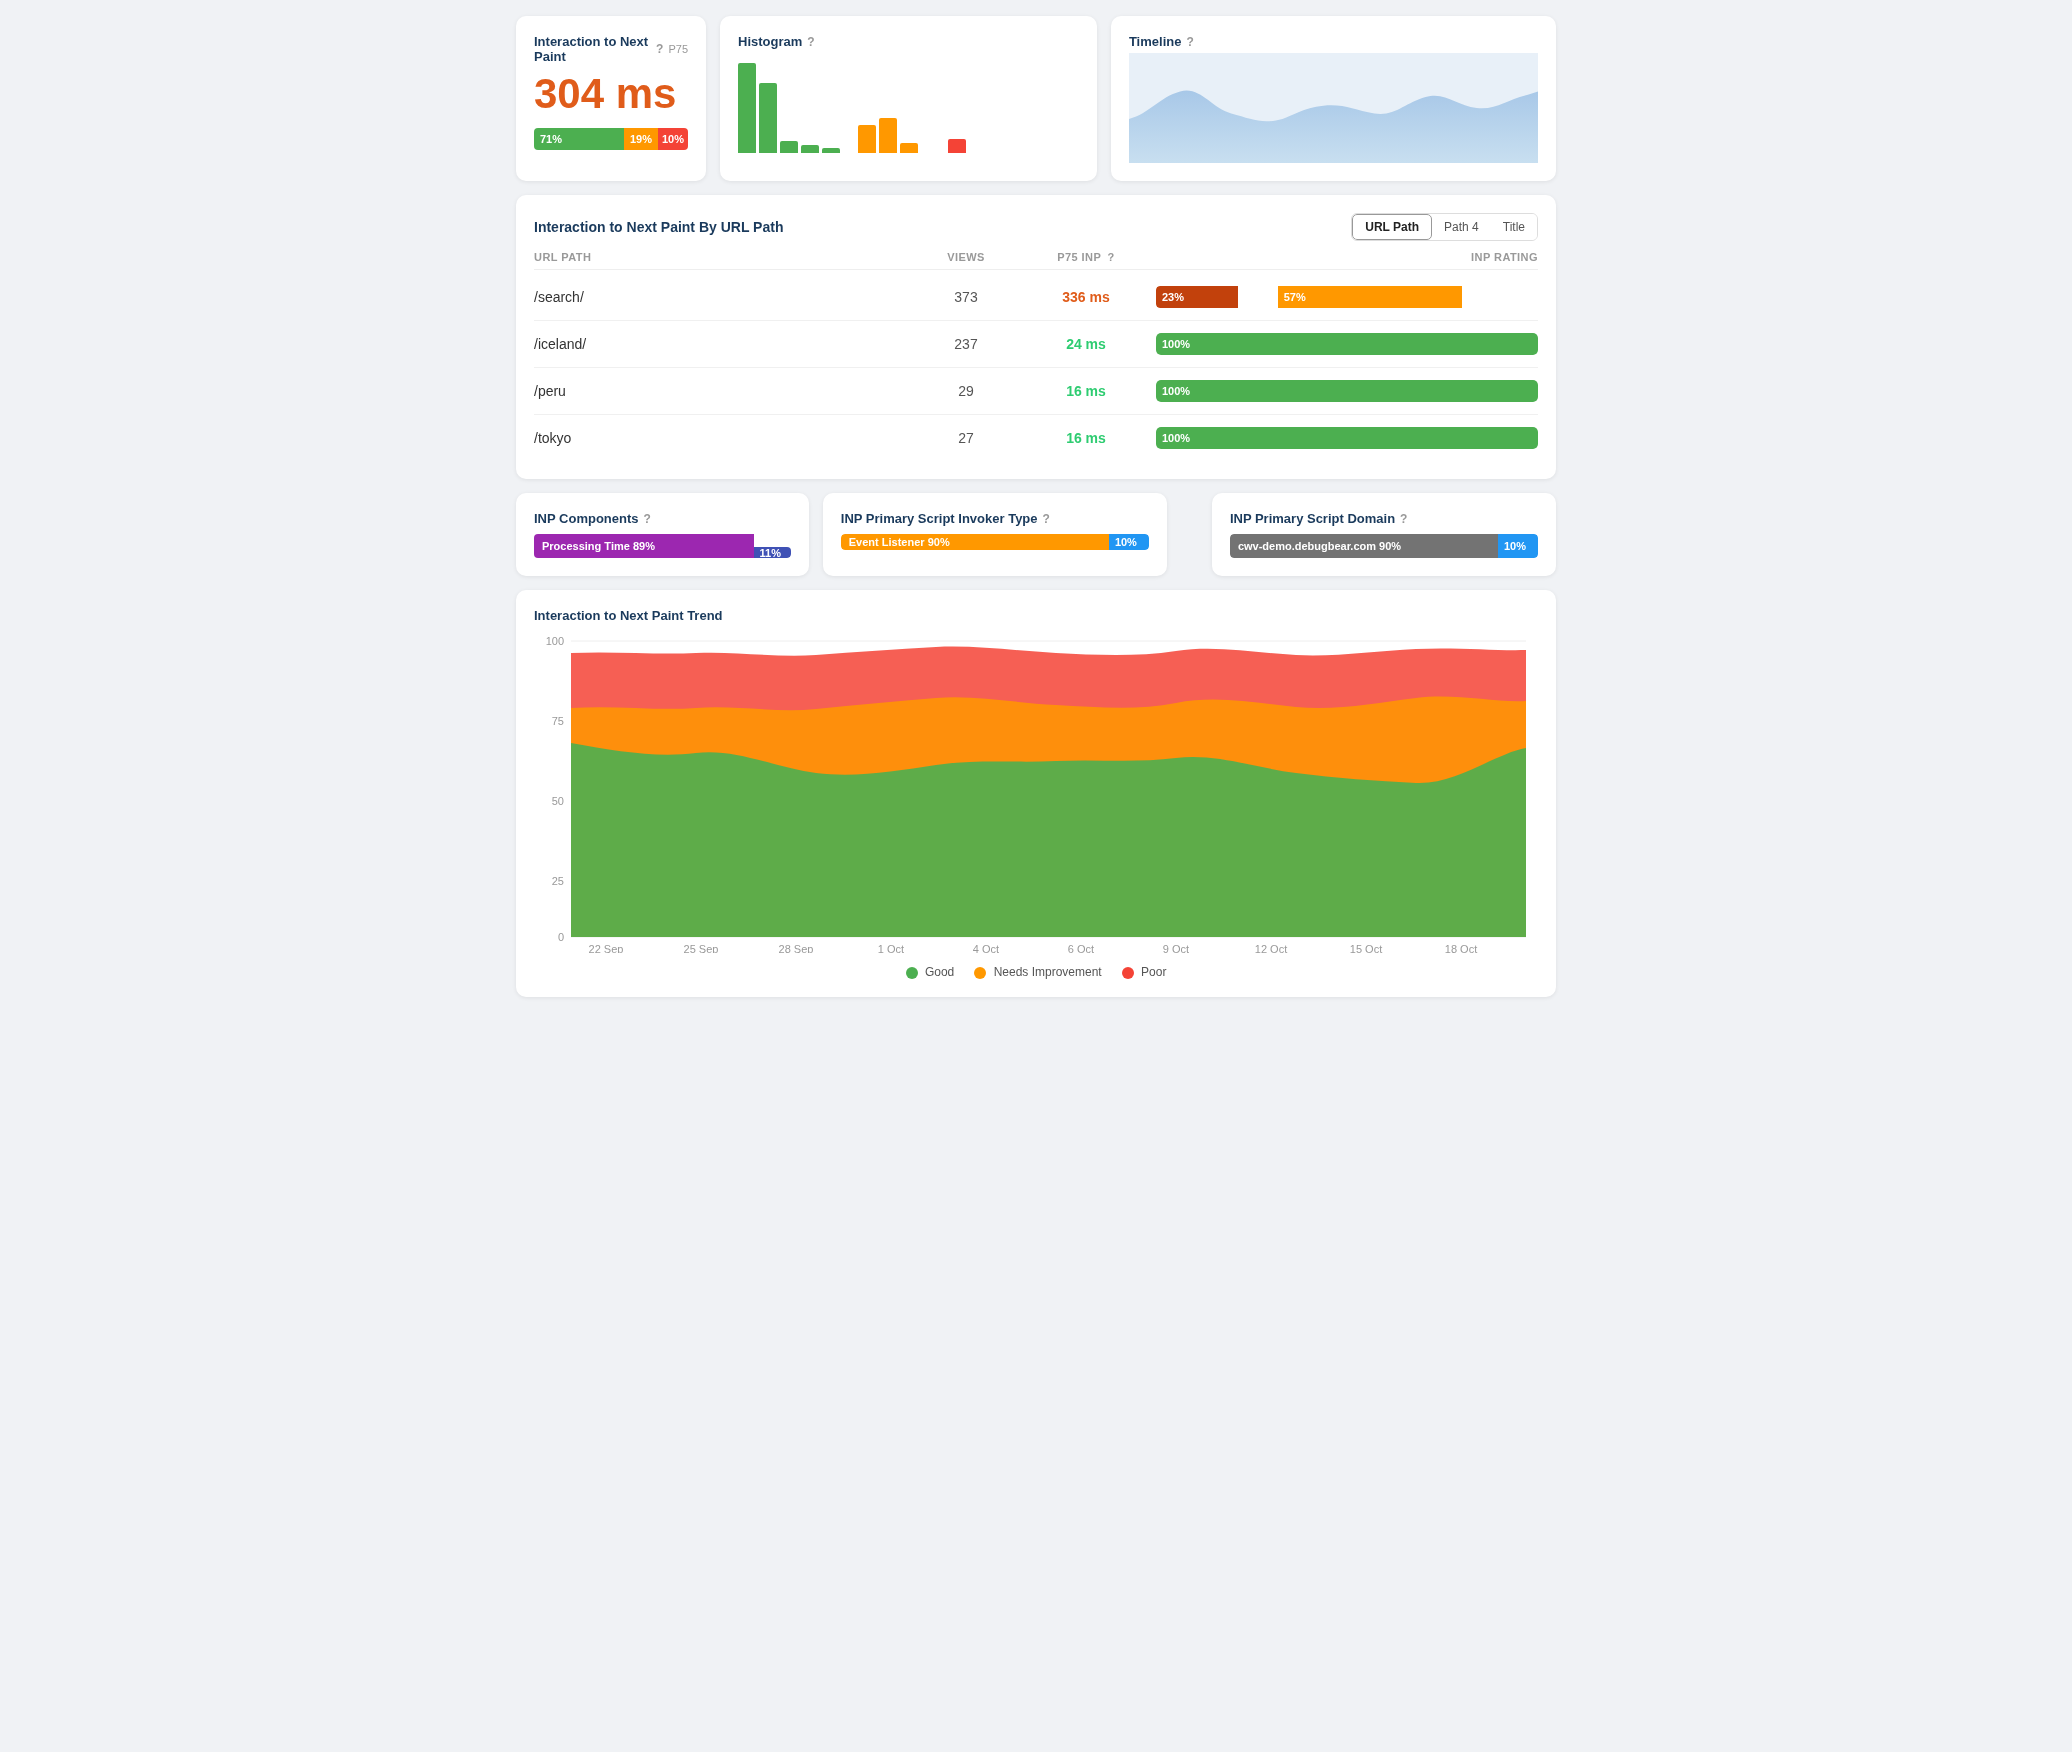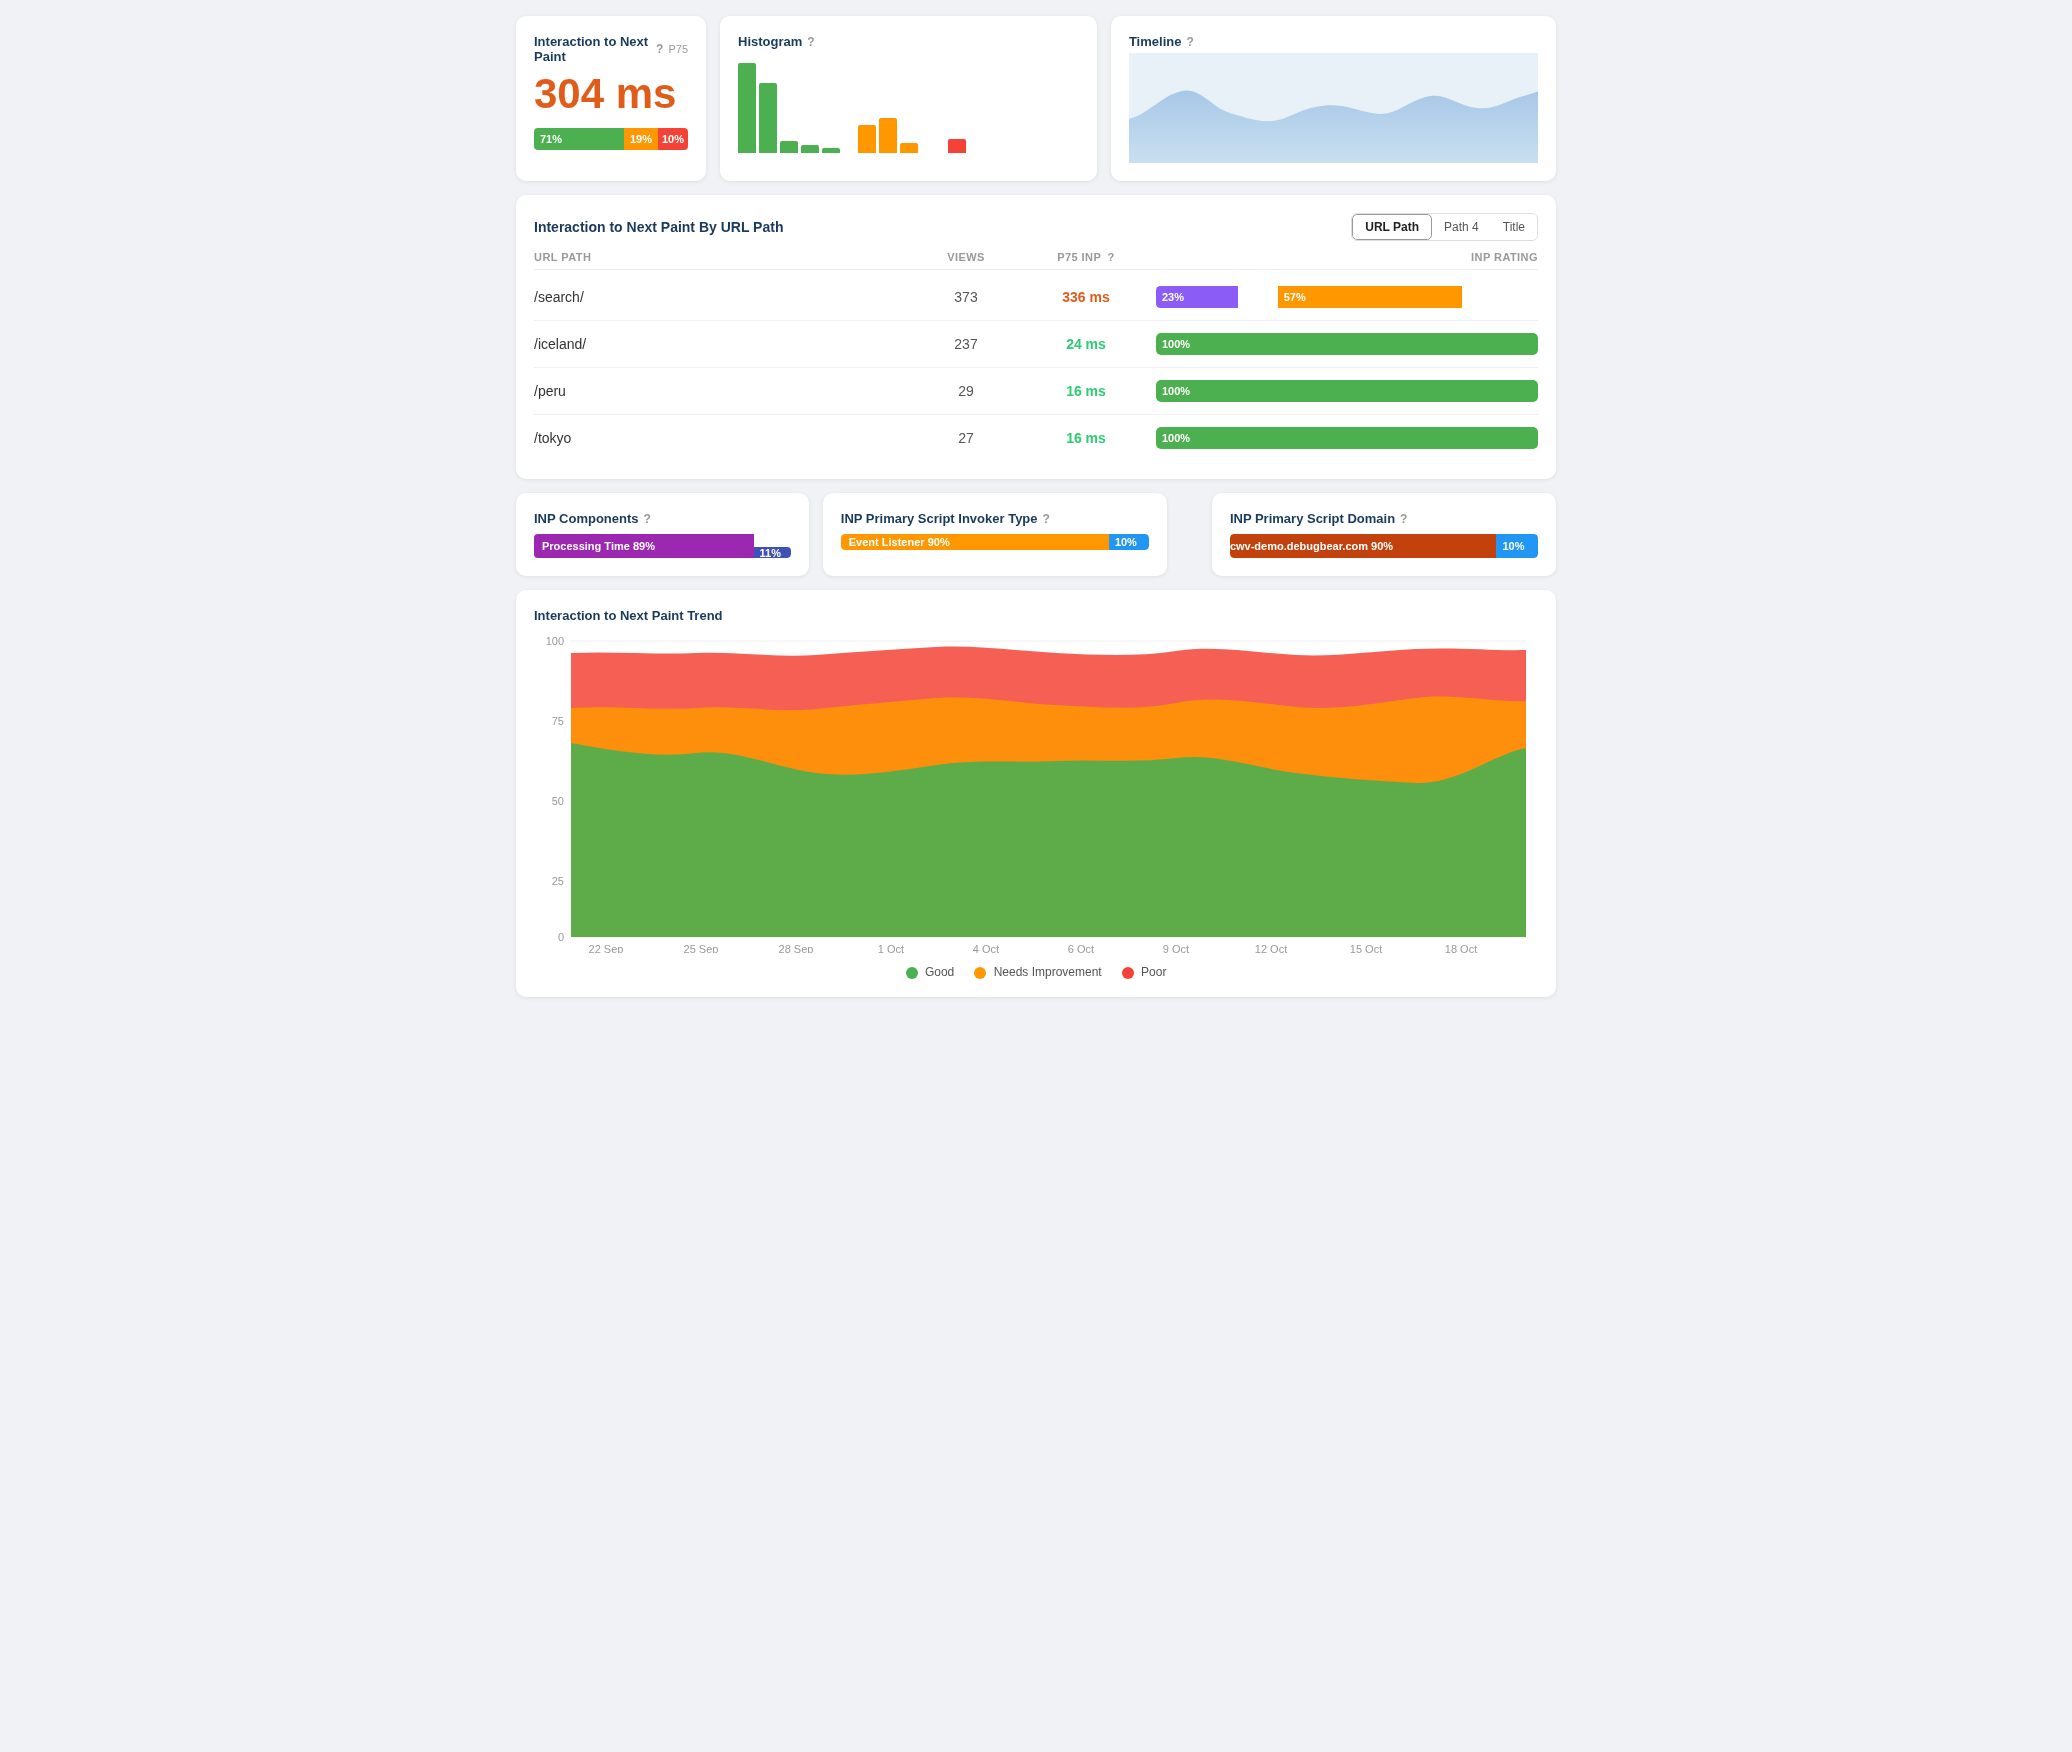--- a/index.html
+++ b/index.html
@@ -48,39 +48,39 @@
     .table-row-item { display: grid; grid-template-columns: 1fr 100px 140px 1fr; align-items: center; padding: 12px 0; border-bottom: 1px solid #f0f0f0; }
     .table-row-item:last-child { border-bottom: none; }
     .row-path { font-size: 14px; color: #333; }
     .row-views { font-size: 14px; color: #555; text-align: center; }
     .row-inp { font-size: 14px; font-weight: 600; text-align: center; }
     .row-inp.poor { color: #e05c1a; }
     .row-inp.good { color: #2ecc71; }
     .row-rating { }
 
     .rating-bar { display: flex; border-radius: 4px; overflow: hidden; height: 22px; font-size: 11px; font-weight: 600; }
-    .rating-good { background: #8b5cf6; color: #fff; display: flex; align-items: center; padding: 0 6px; border-radius: 4px 0 0 4px; }
+    .rating-good { background: #c2410c; color: #fff; display: flex; align-items: center; padding: 0 6px; border-radius: 4px 0 0 4px; }
     .rating-needs { background: #ff9800; color: #fff; display: flex; align-items: center; padding: 0 6px; margin-left: 40px; }
     .rating-poor { background: #f44336; color: #fff; display: flex; align-items: center; padding: 12px 6px; border-radius: 0 4px 4px 0; margin-top: 40px; }
     .rating-only-good { background: #4caf50; color: #fff; display: flex; align-items: center; padding: 0 6px; border-radius: 5px; width: 100%; }
 
     
     .row3 { display: flex; gap: 14px; }
     .card-components { flex: 1; }
     .card-invoker { flex: 1.2; }
     .card-domain { flex: 1.2; margin-left: 31px; }
 
     .comp-bar { display: flex; border-radius: 4px; overflow: hidden; height: 24px; font-size: 11px; font-weight: 600; margin-top: 8px; }
     .comp-proc { background: #9c27b0; color: #fff; display: flex; align-items: center; padding: 0 8px; }
     .comp-other { background: #3f51b5; color: #fff; display: flex; align-items: center; padding: 0 6px; border-radius: 0 4px 4px 0; margin-top: 13px; }
     .invoker-bar { display: flex; border-radius: 4px; overflow: hidden; height: 16px; font-size: 11px; font-weight: 600; margin-top: 8px; }
     .invoker-event { background: #ff9800; color: #fff; display: flex; align-items: center; padding: 0 8px; border-radius: 4px 0 0 4px; }
     .invoker-other { background: #2196f3; color: #fff; display: flex; align-items: center; padding: 0 6px; border-radius: 0 4px 4px 0; }
     .domain-bar { display: flex; border-radius: 4px; overflow: hidden; height: 24px; font-size: 11px; font-weight: 600; margin-top: 8px; }
-    .domain-main { background: #c2410c; color: #fff; display: flex; align-items: center; padding: 0 0; border-radius: 4px 0 0 4px; font-size: 11px; }
+    .domain-main { background: #737373; color: #fff; display: flex; align-items: center; padding: 0 8px; border-radius: 4px 0 0 4px; font-size: 11px; }
     .domain-other { background: #2196f3; color: #fff; display: flex; align-items: center; padding: 0 6px; border-radius: 0 4px 4px 0; }
 
     
     .card-trend { }
     .trend-svg-wrap { margin-top: 10px; }
     .trend-legend { display: flex; justify-content: center; gap: 20px; margin-top: 8px; font-size: 12px; color: #555; }
     .legend-dot { width: 12px; height: 12px; border-radius: 50%; display: inline-block; margin-right: 4px; vertical-align: middle; }
   </style>
 </head>
 <body>

